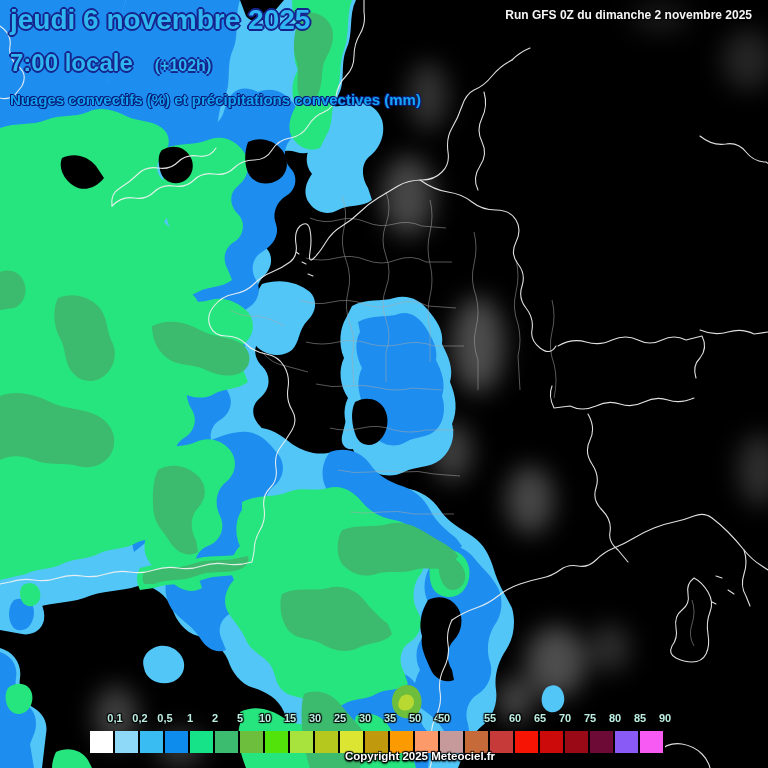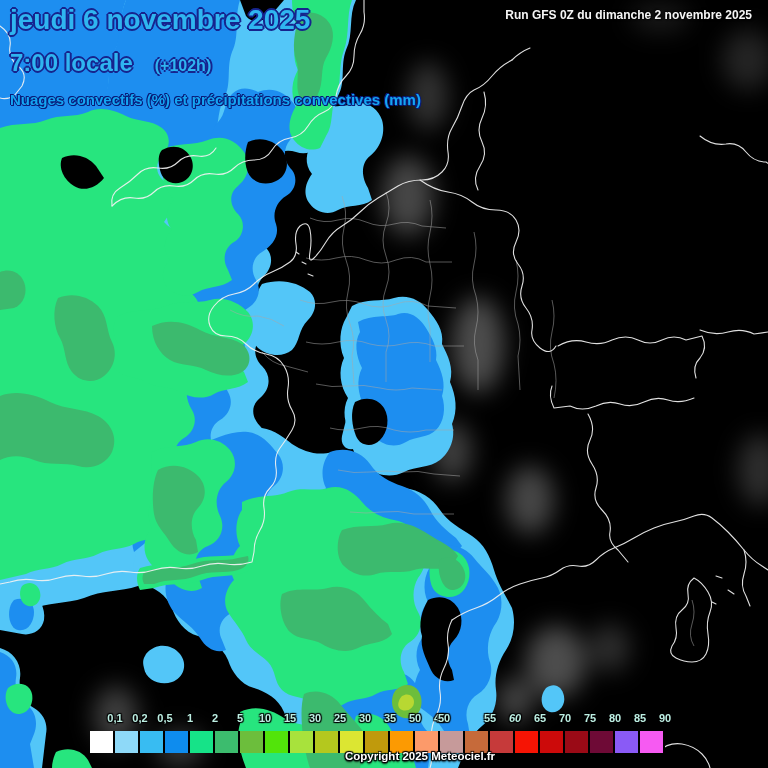--- a/index.html
+++ b/index.html
@@ -195,21 +195,21 @@
       <span class="tick" style="left: 265px;">10</span>
       <span class="tick" style="left: 290px;">15</span>
       <span class="tick" style="left: 315px;">30</span>
       <span class="tick" style="left: 340px;">25</span>
       <span class="tick" style="left: 365px;">30</span>
       <span class="tick" style="left: 390px;">35</span>
       <span class="tick" style="left: 415px;">50</span>
       <span class="tick" style="left: 440px;">45</span>
       <span class="tick" style="left: 444px;">50</span>
       <span class="tick" style="left: 490px;">55</span>
-      <span class="tick" style="left: 515px; font-style: italic;">60</span>
+      <span class="tick" style="left: 515px;">60</span>
       <span class="tick" style="left: 540px;">65</span>
       <span class="tick" style="left: 565px;">70</span>
       <span class="tick" style="left: 590px;">75</span>
       <span class="tick" style="left: 615px;">80</span>
       <span class="tick" style="left: 640px;">85</span>
       <span class="tick" style="left: 665px;">90</span>
     </div>
   <div id="legend-swatches">
       <div class="swatch" style="background: rgb(255, 255, 255);"></div>
       <div class="swatch" style="background: rgb(142, 217, 248);"></div>

